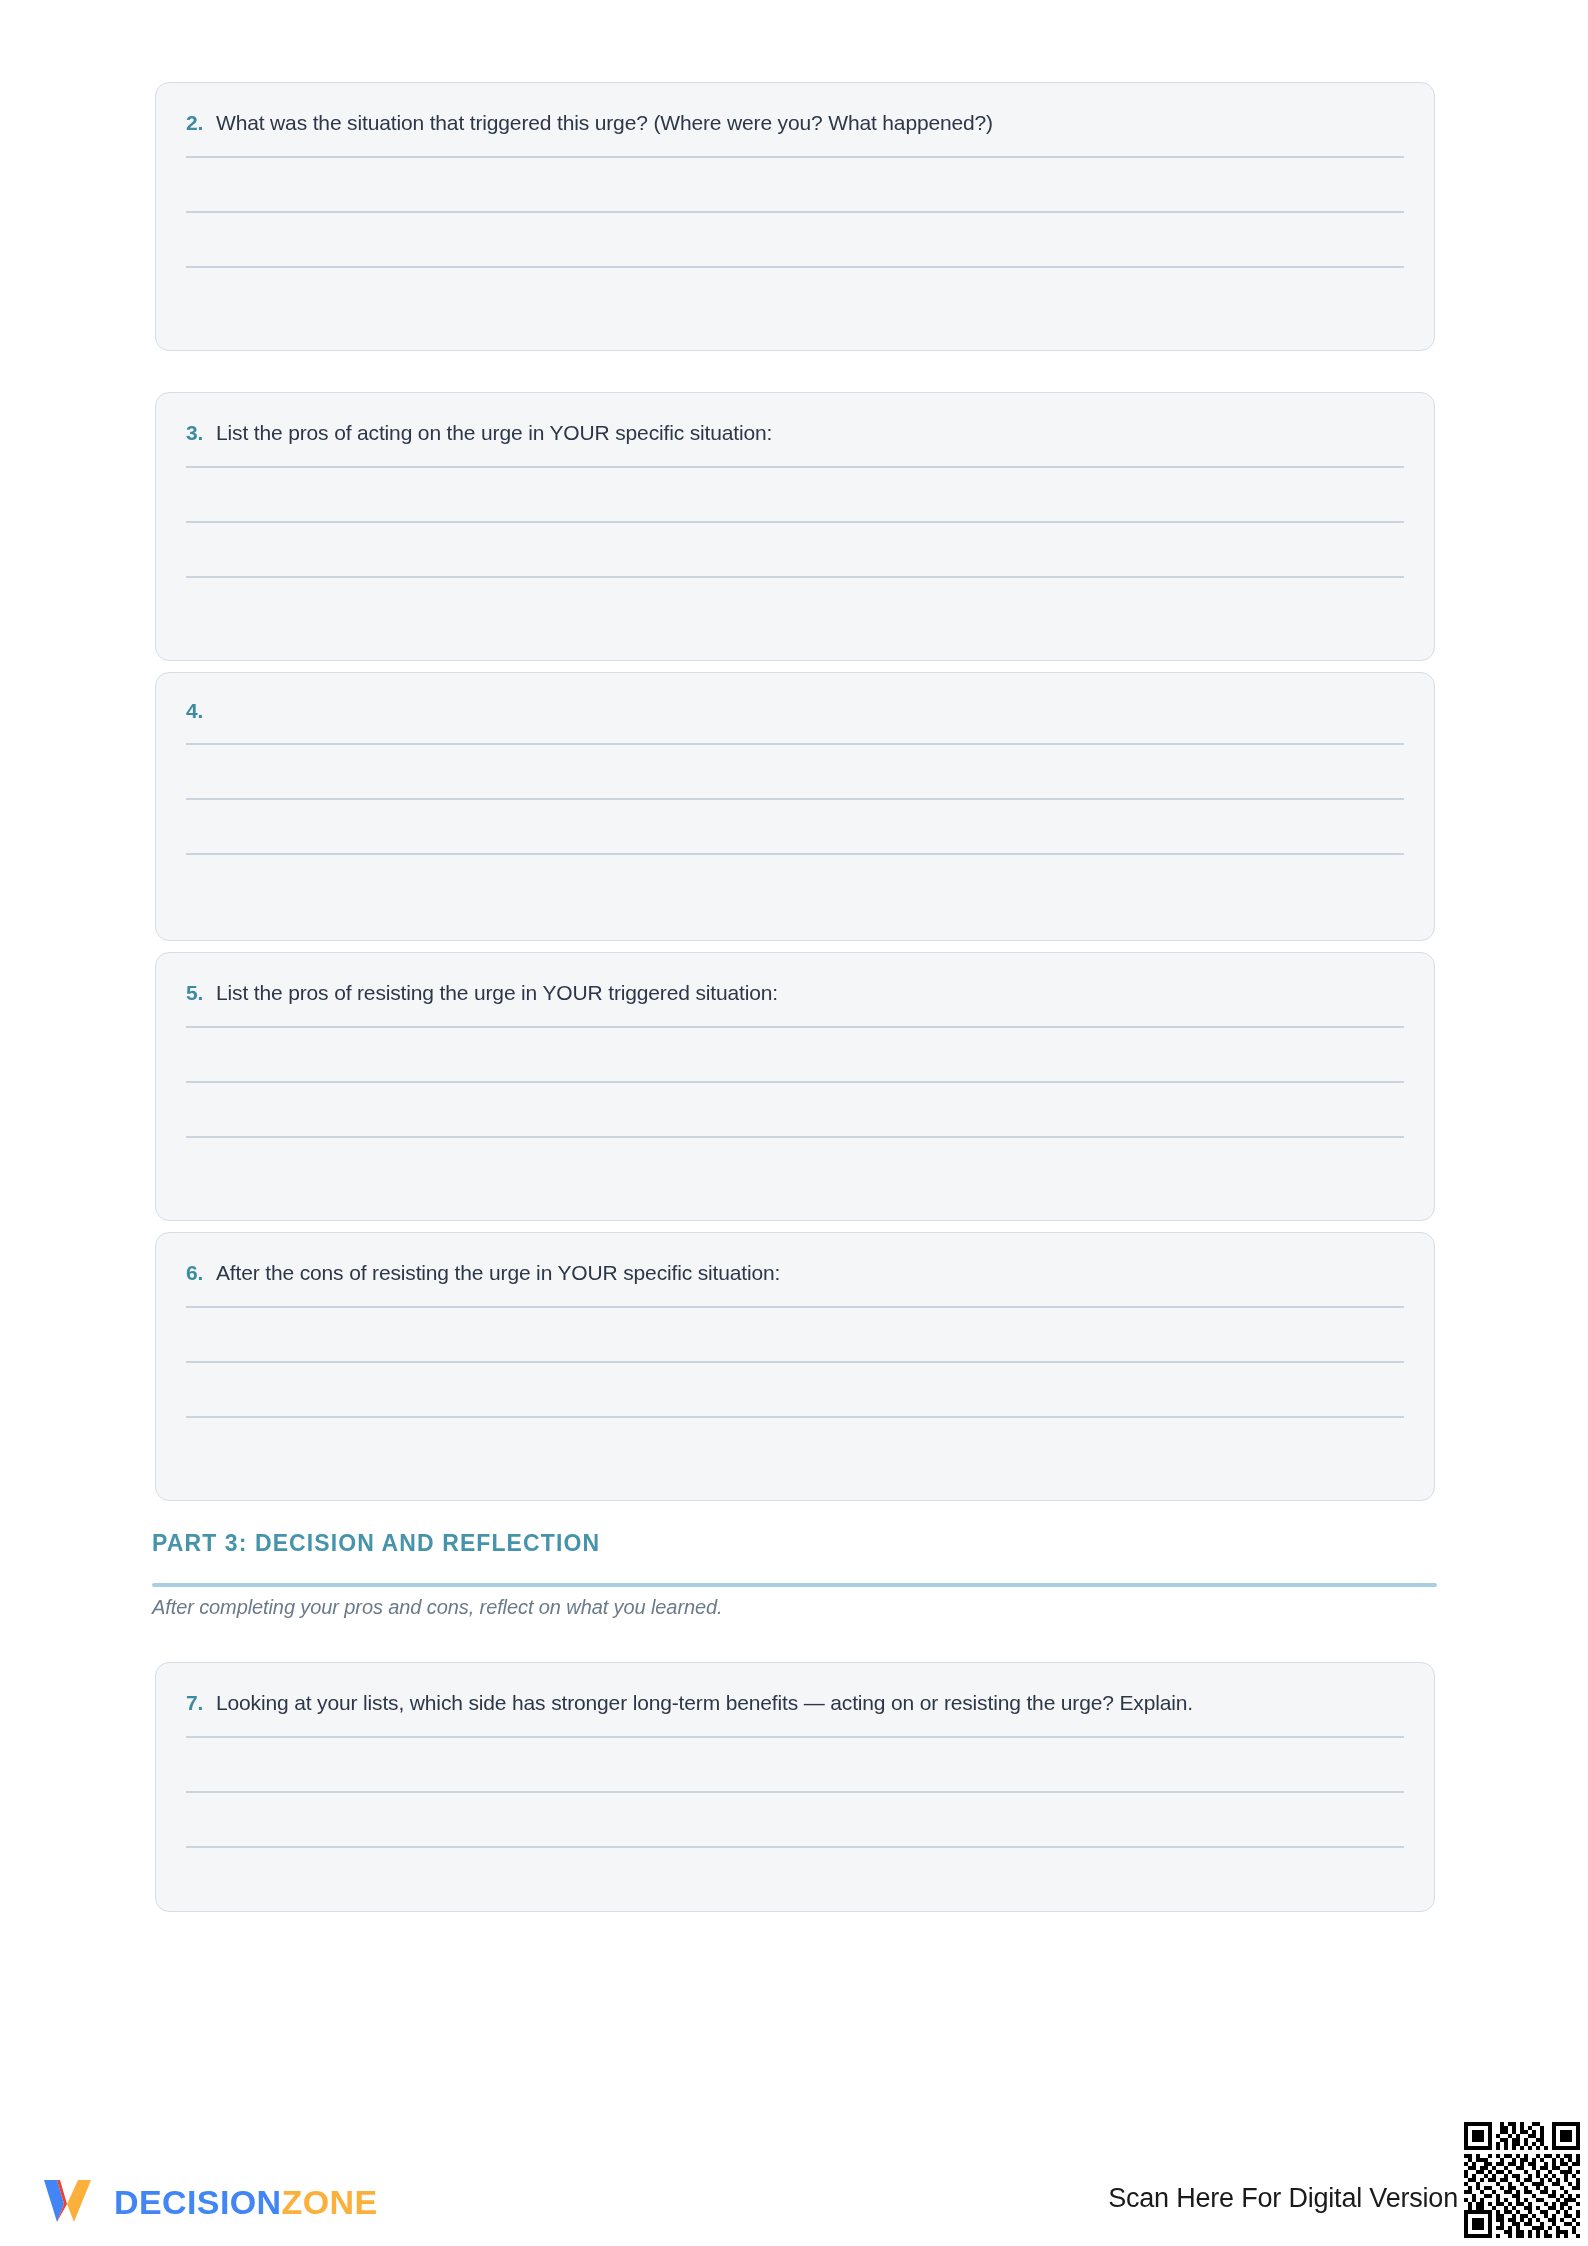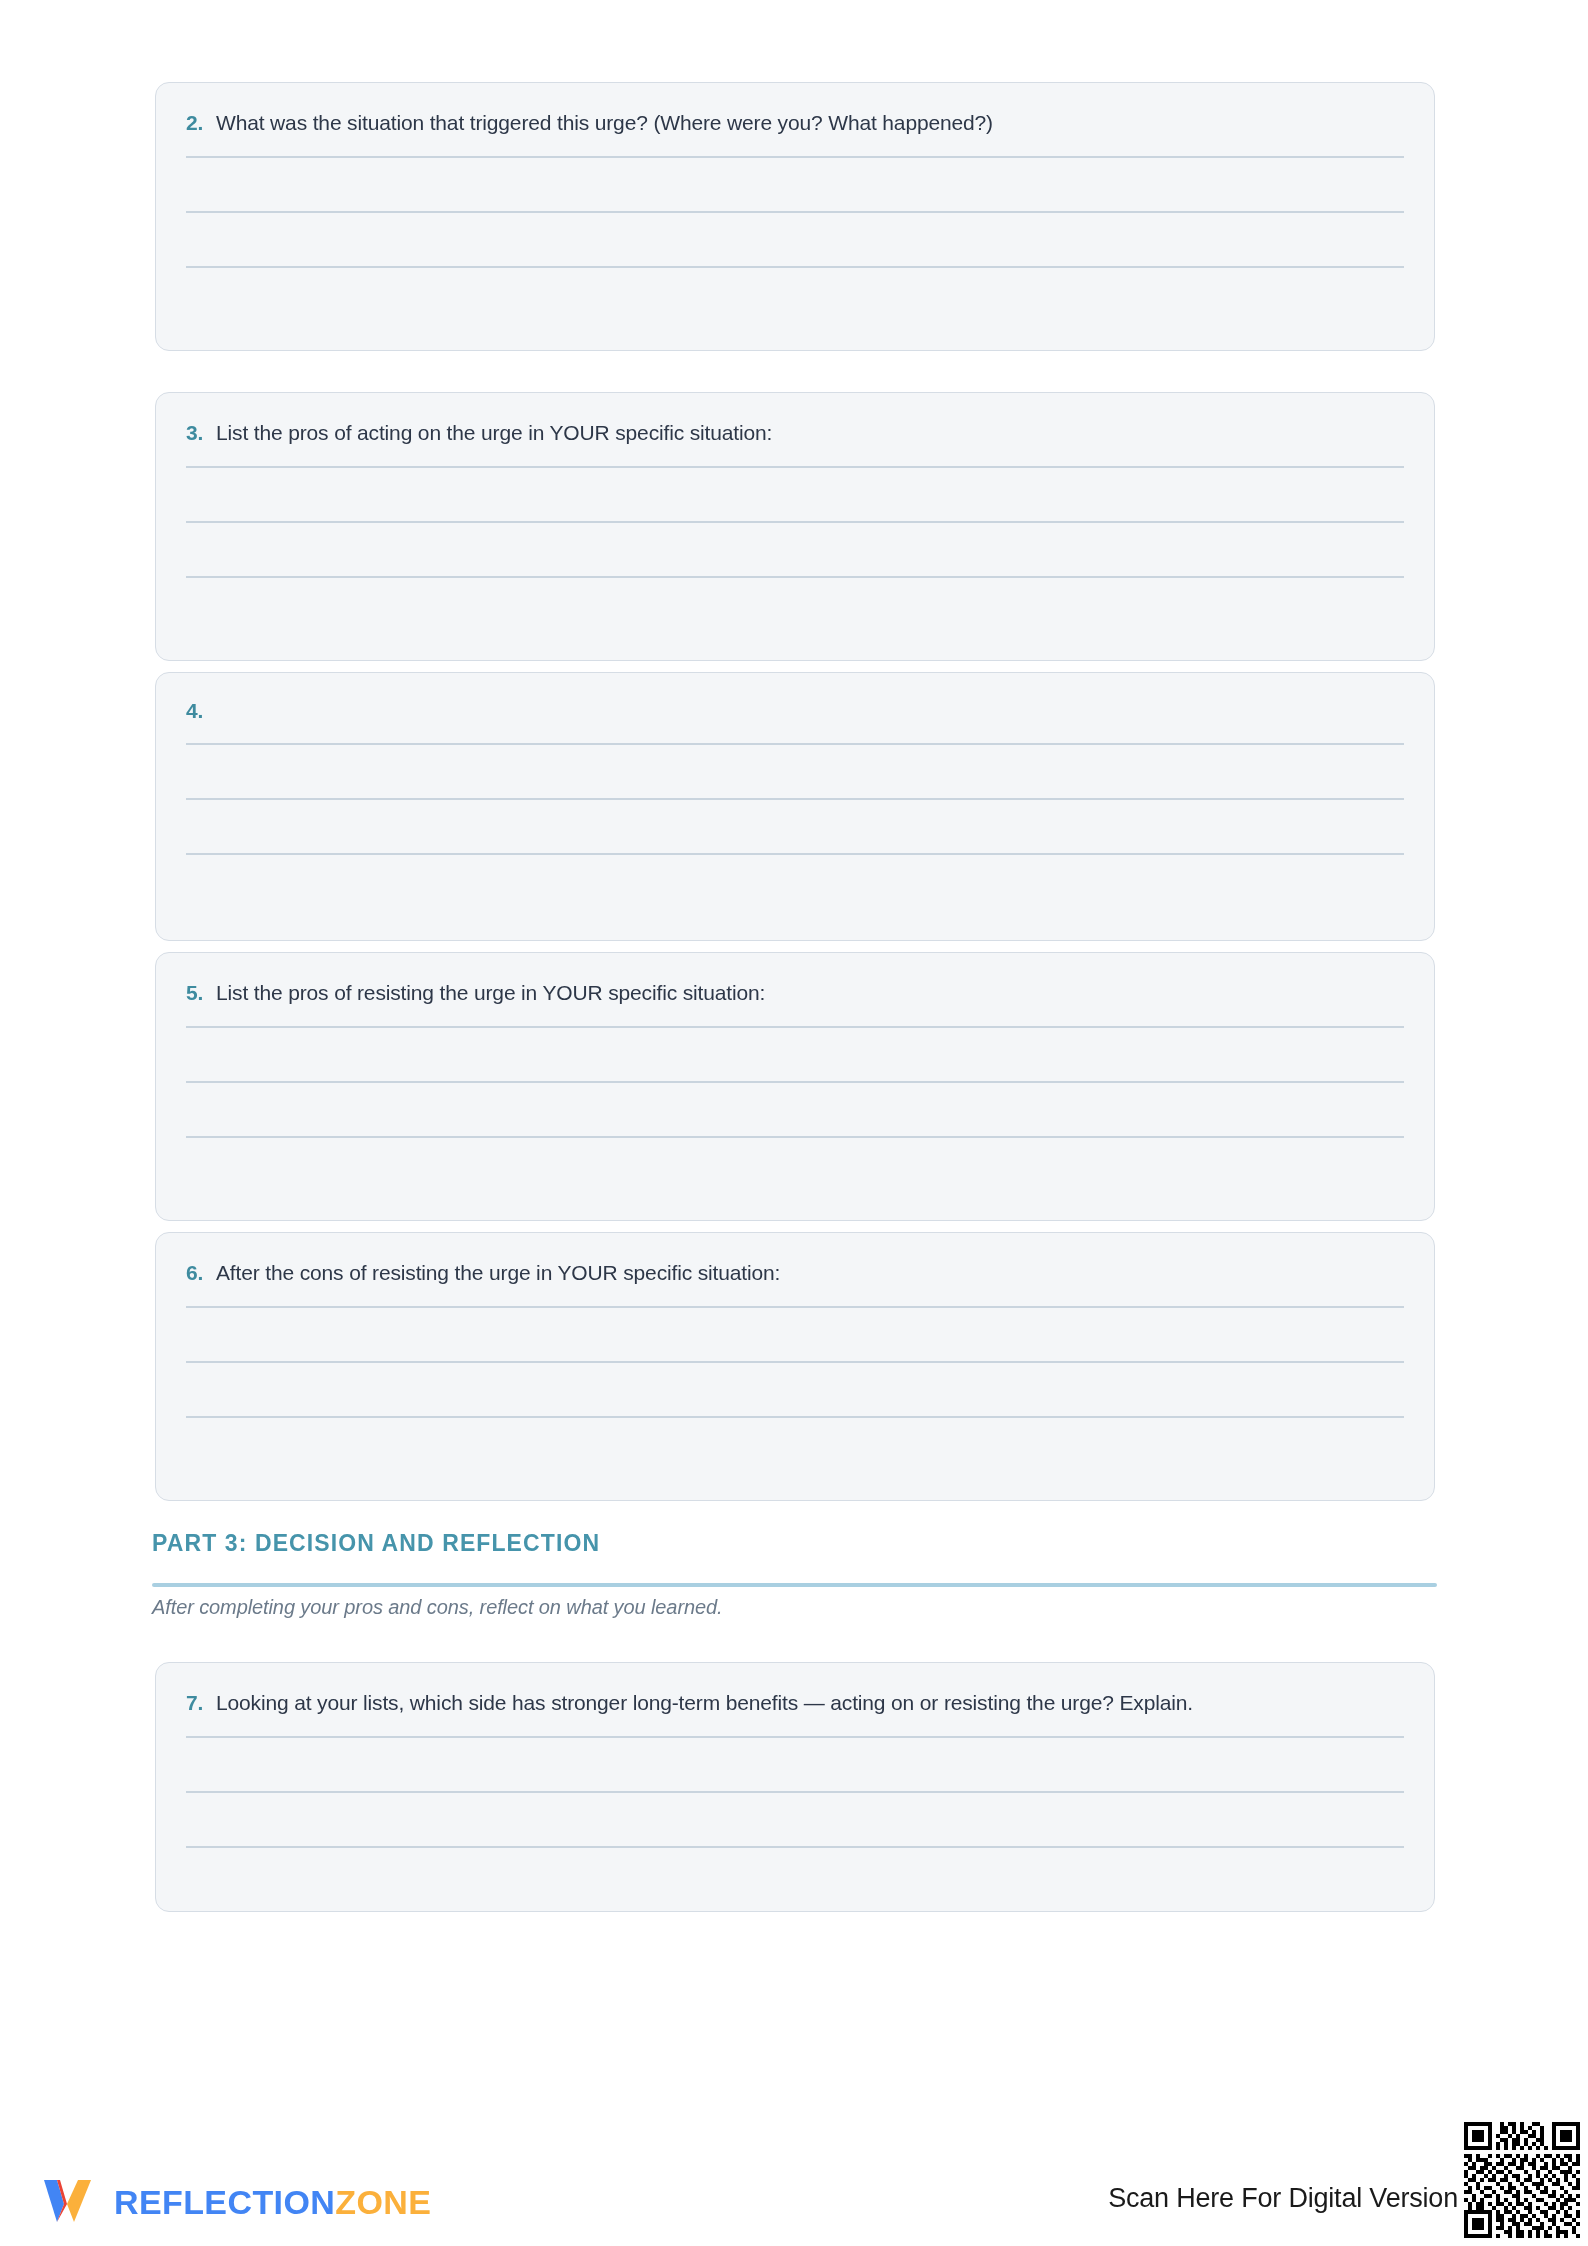--- a/index.html
+++ b/index.html
@@ -193,21 +193,21 @@
     <div class="lines">
       <div class="wline"></div>
       <div class="wline"></div>
       <div class="wline"></div>
     </div>
   </div>
 
   <div class="qcard" style="top:952px;height:269px;">
     <div class="qrow">
       <span class="qnum">5.</span>
-      <span class="qtext">List the pros of resisting the urge in YOUR specific situation:</span>
+      <span class="qtext">List the pros of resisting the urge in YOUR triggered situation:</span>
     </div>
     <div class="lines">
       <div class="wline"></div>
       <div class="wline"></div>
       <div class="wline"></div>
     </div>
   </div>
 
   <div class="qcard" style="top:1232px;height:269px;">
     <div class="qrow">
@@ -241,21 +241,21 @@
 
   <div class="footer">
 
     <div class="brand">
       <svg class="brand-mark" viewBox="0 0 56 52">
         <path d="M4 4 L17 46 L24 28 L17 4 Z" fill="#4285f4"></path>
         <path d="M38 4 L51 4 L34 46 L27 28 Z" fill="#fbb03b"></path>
         <path d="M17 4 L24 28 L17 46 L27 28 L20 4 Z" fill="#ea4335"></path>
       </svg>
       <div class="brand-text">
-        <span class="b1">REFLECTION</span><span class="b2">ZONE</span>
+        <span class="b1">DECISION</span><span class="b2">ZONE</span>
       </div>
     </div>
 
     <div class="scan-wrap">
       <span class="scan-label">Scan Here For Digital Version</span>
       <svg class="qr" viewBox="0 0 29 29" shape-rendering="crispEdges">
         <rect width="29" height="29" fill="#ffffff"></rect>
         <g fill="#000000">
 
           <rect x="0" y="0" width="7" height="1"></rect>

